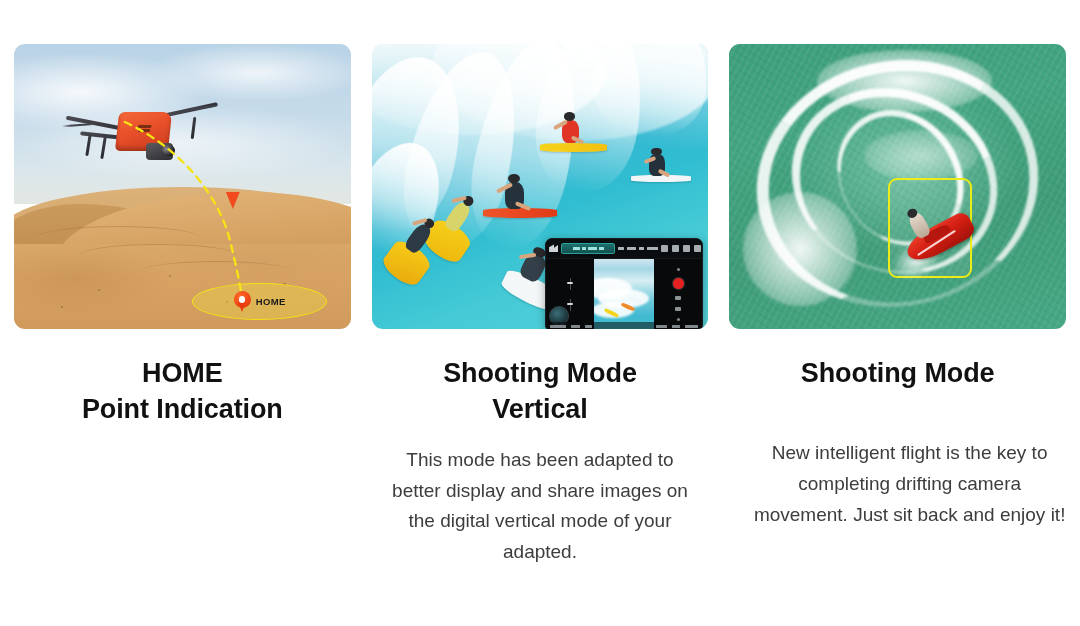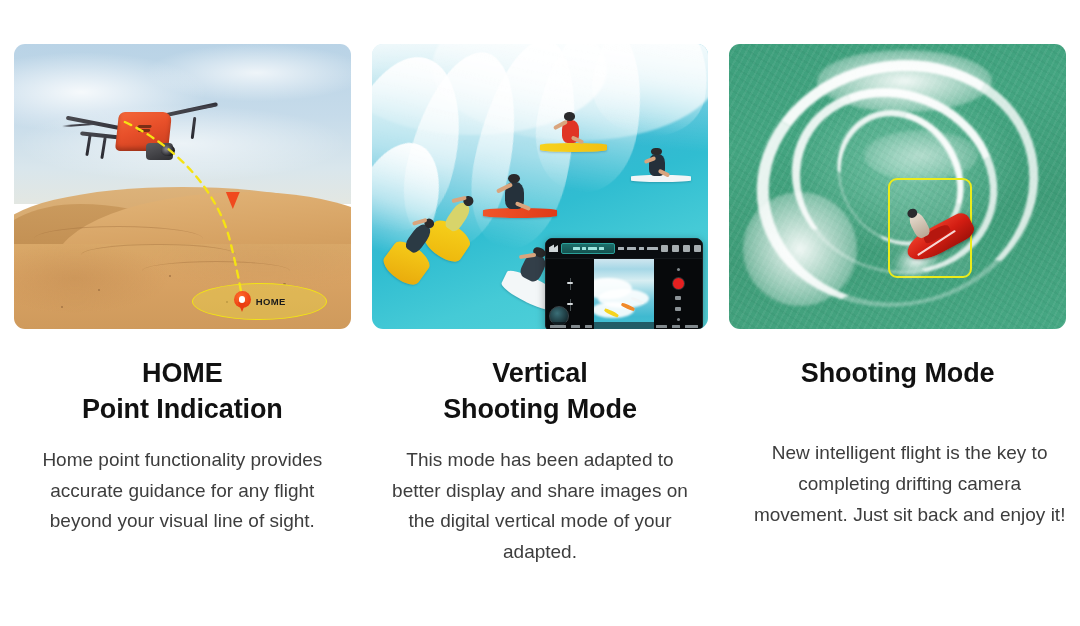--- a/index.html
+++ b/index.html
@@ -428,21 +428,20 @@
           <div class="home-dot"></div>
         </div>
         <div class="home-label">HOME</div>
       </div>
     </div>
 
     <div class="card-title">
       <div>HOME</div>
       <div>Point Indication</div>
     </div>
-    <div class="card-desc">Home point functionality provides accurate guidance for any flight beyond your visual line of sight.</div>
   </div>
 
   <div class="feature-card card--vertical">
 
     <div class="panel">
       <div class="ocean2"></div>
 
       <div class="crest" style="left:-10%;top:-14%;width:80%;height:46%;"></div>
       <div class="crest" style="left:18%;top:-18%;width:86%;height:52%;"></div>
       <div class="foam" style="left:-8%;top:4%;width:34%;height:62%;transform:rotate(16deg);"></div>
@@ -553,22 +552,22 @@
               <i style="width:7px;"></i>
             <i style="width:11px;margin-left:auto;"></i>
               <i style="width:8px;"></i>
               <i style="width:13px;"></i>
           </div>
         </div>
       </div>
     </div>
 
     <div class="card-title">
+      <div>Shooting Mode</div>
       <div>Vertical</div>
-      <div>Shooting Mode</div>
     </div>
     <div class="card-desc">This mode has been adapted to better display and share images on the digital vertical mode of your adapted.</div>
   </div>
 
   <div class="feature-card card--drift">
 
     <div class="panel">
       <div class="ocean3"></div>
       <div class="water-tex"></div>
 

